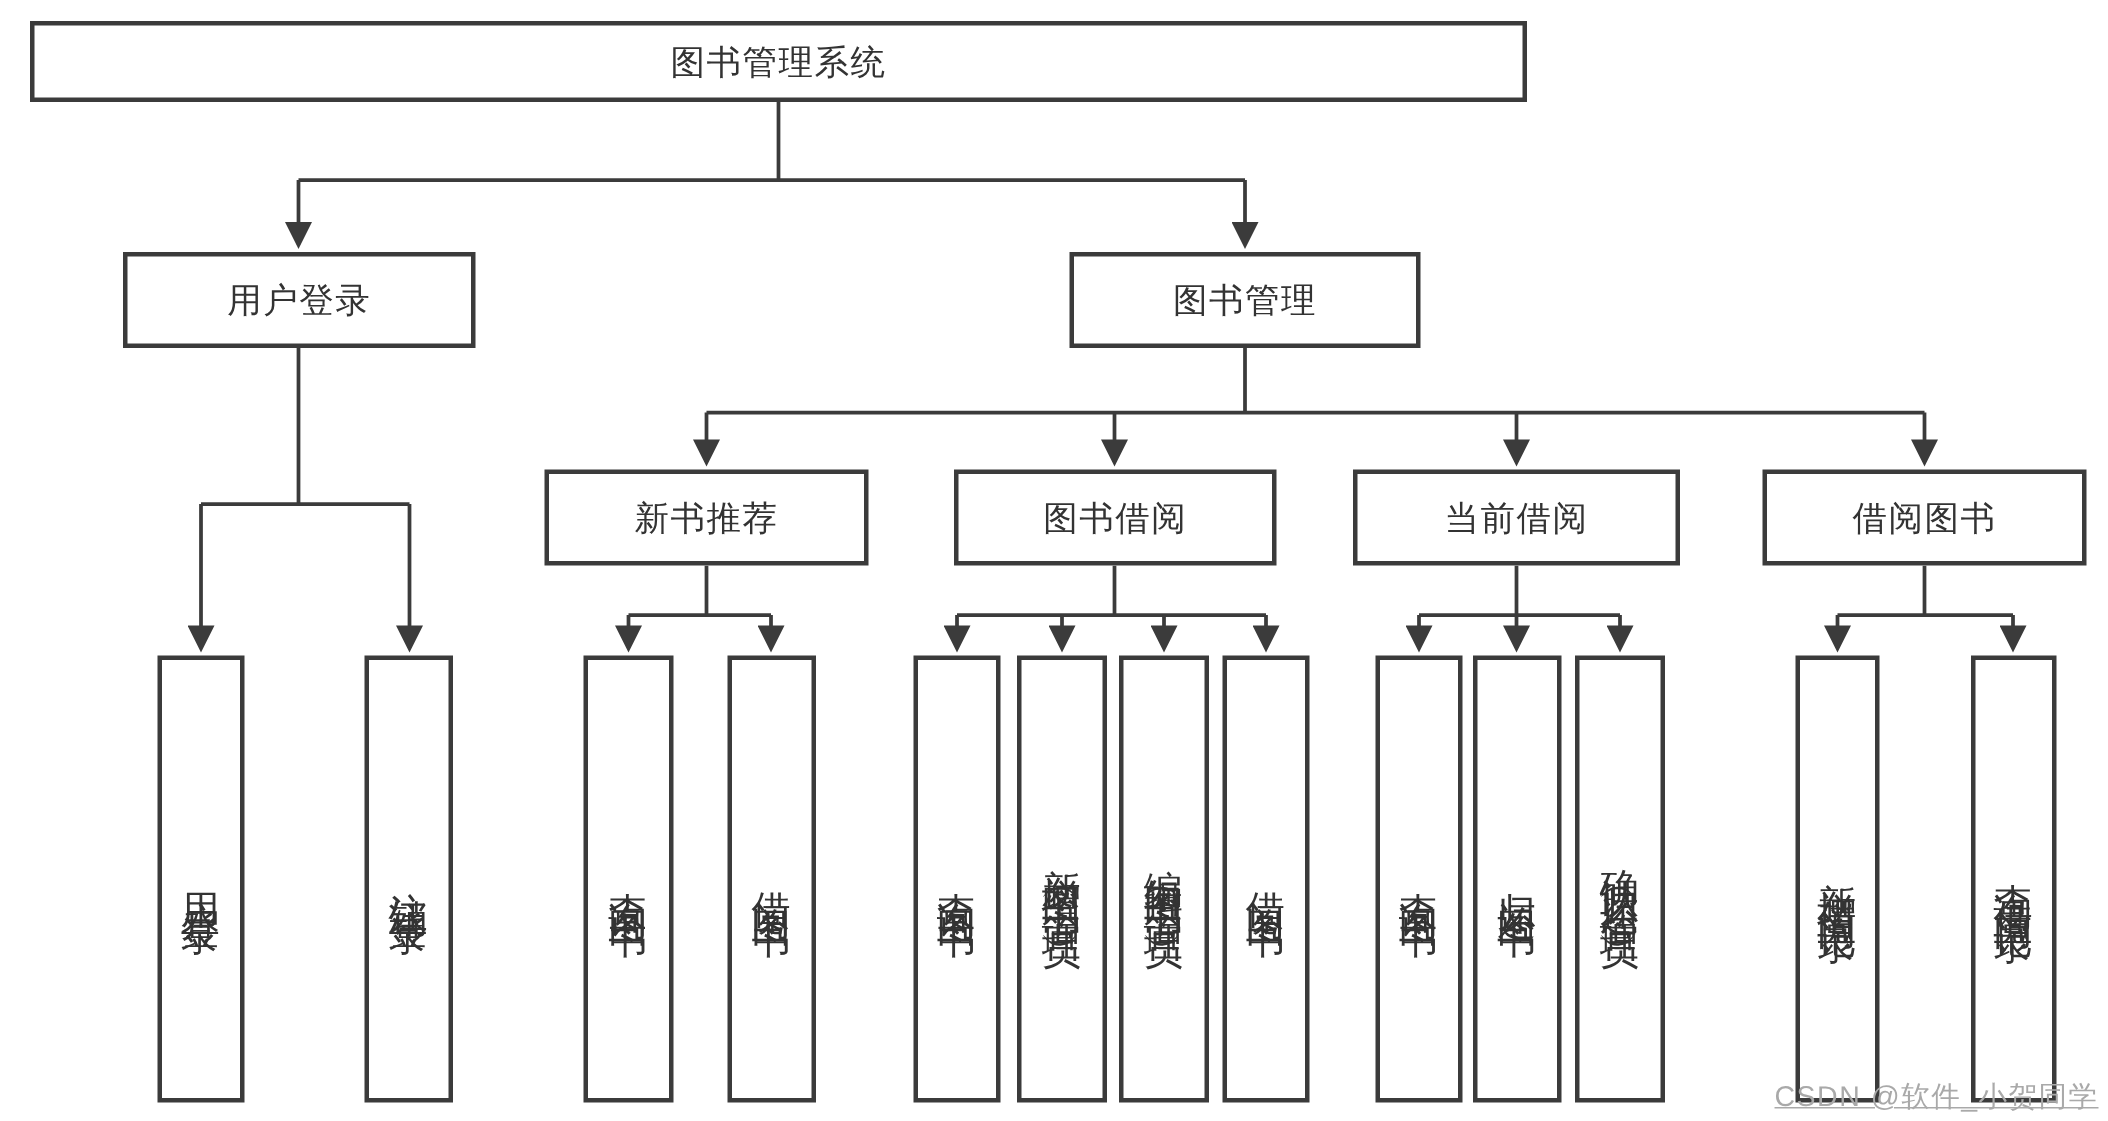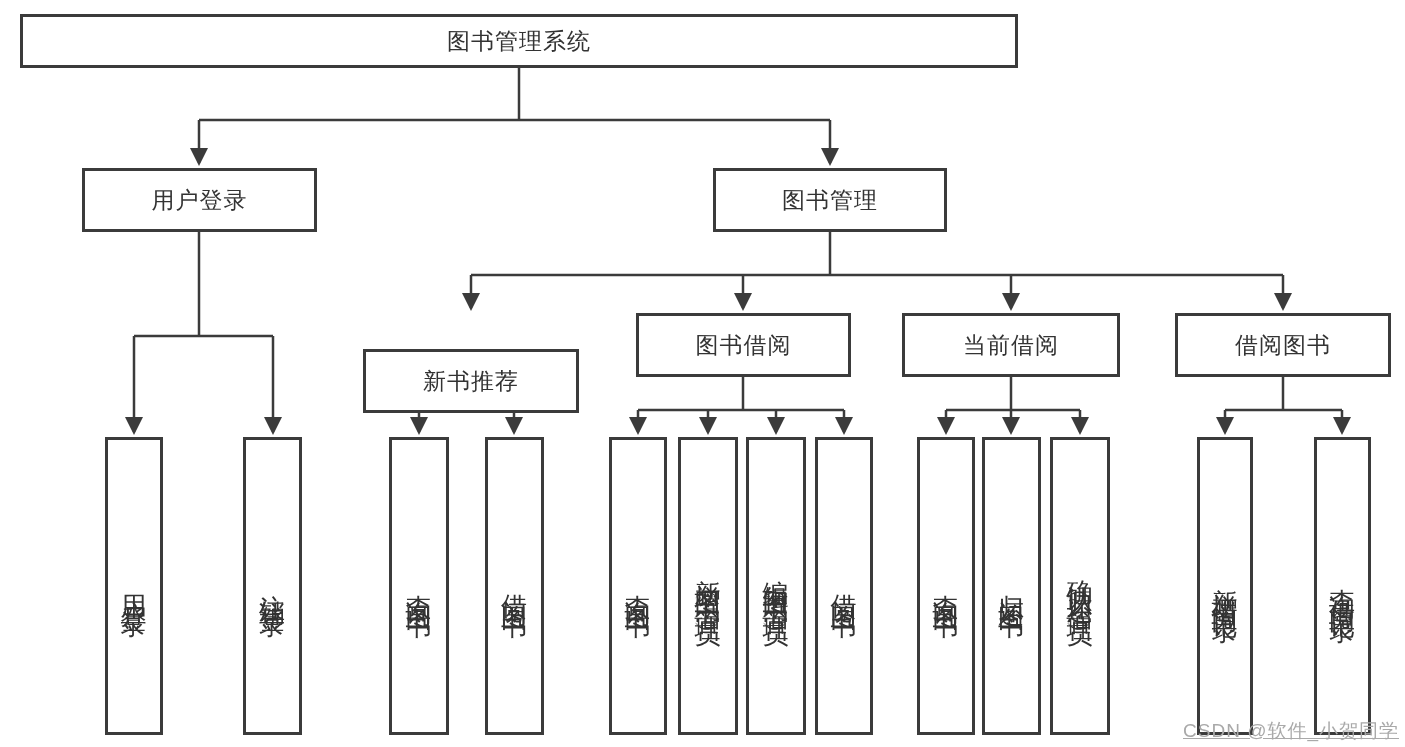--- a/index.html
+++ b/index.html
@@ -96,21 +96,21 @@
   <span>图书管理系统</span>
 </div>
 
 <div class="box hbox" style="left:82px;top:168px;width:235px;height:64px;">
   <span>用户登录</span>
 </div>
 <div class="box hbox" style="left:713px;top:168px;width:234px;height:64px;">
   <span>图书管理</span>
 </div>
 
-<div class="box hbox" style="left:363px;top:313px;width:216px;height:64px;margin-top:36px;">
+<div class="box hbox" style="left:363px;top:313px;width:216px;height:64px;">
   <span>新书推荐</span>
 </div>
 <div class="box hbox" style="left:636px;top:313px;width:215px;height:64px;font-family:Liberation Mono, monospace;">
   <span>图书借阅</span>
 </div>
 <div class="box hbox" style="left:902px;top:313px;width:218px;height:64px;">
   <span>当前借阅</span>
 </div>
 <div class="box hbox" style="left:1175px;top:313px;width:216px;height:64px;">
   <span>借阅图书</span>

